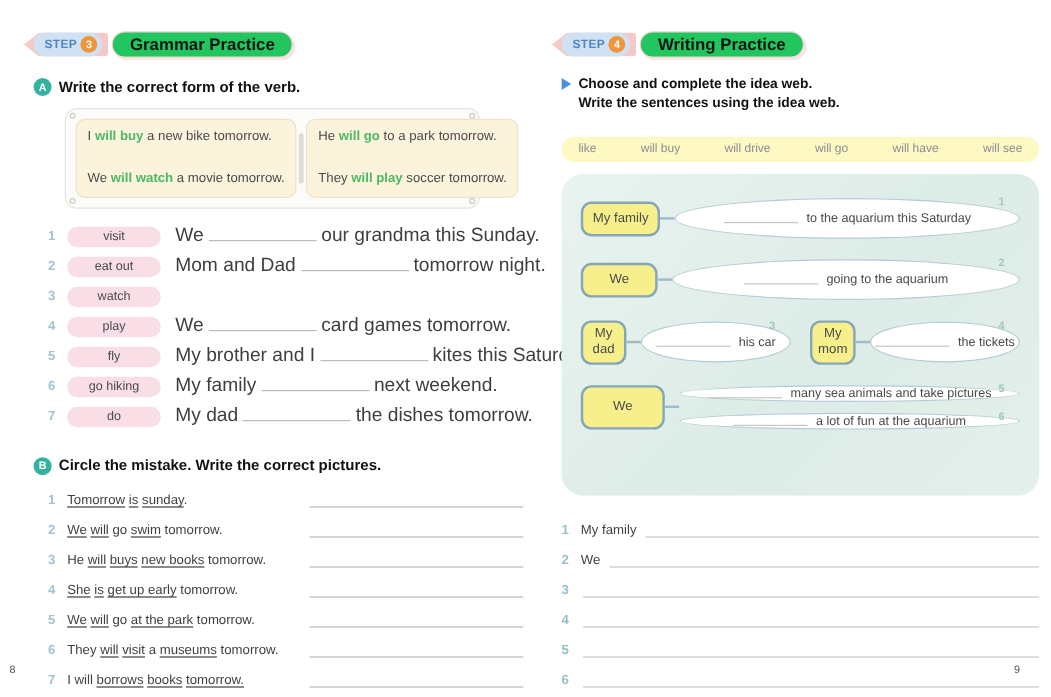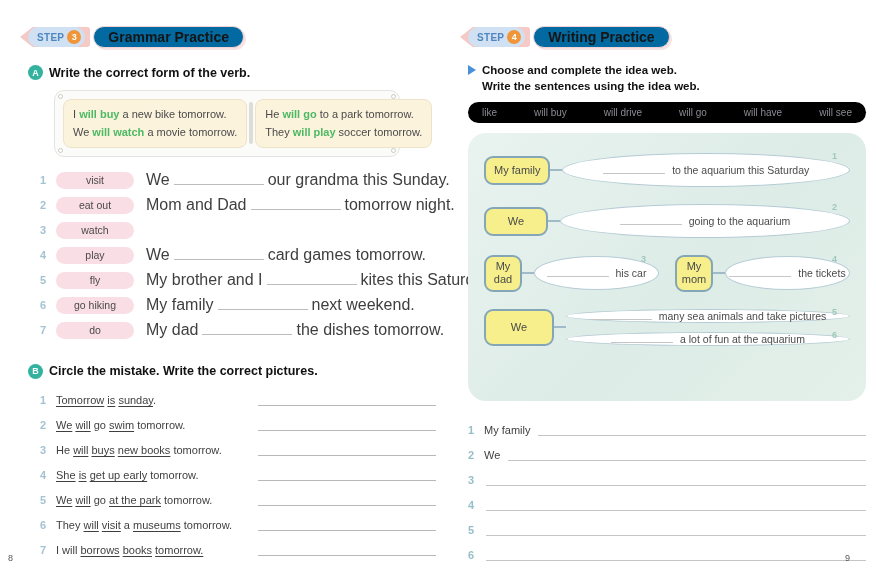--- a/index.html
+++ b/index.html
@@ -15,41 +15,41 @@
   .step-header { position:relative; display:flex; align-items:center; height:26px; }
   .step-ribbon { position:absolute; left:-8px; top:3px; width:70px; height:20px;
     background:#f5c9c5; clip-path:polygon(0 50%, 18% 0, 100% 0, 100% 100%, 18% 100%);
     border-radius:3px; }
   .step-pill { position:relative; display:inline-flex; align-items:center; gap:3px;
     background:#cfe1f2; border-radius:11px; padding:3px 4px 3px 9px; margin-right:8px;
     font-size:10px; font-weight:bold; color:#4f86c0; letter-spacing:.3px; }
   .step-num { display:inline-flex; align-items:center; justify-content:center;
     width:14px; height:14px; border-radius:50%; background:#f0953a; color:#fff;
     font-size:9px; font-weight:bold; }
-  .step-title { position:relative; background:#0369a1; border:1px solid #f2d4d6;
+  .step-title { position:relative; background:#22c55e; border:1px solid #f2d4d6;
     box-shadow:2px 2px 0 #f8e4e4; border-radius:13px; padding:2px 14px;
     font-size:14px; font-weight:bold; color:#151515; }
 
   
   .section-header { display:flex; align-items:center; gap:6px; }
   .sec-badge { display:inline-flex; align-items:center; justify-content:center;
     width:15px; height:15px; border-radius:50%; background:#33b39f; color:#fff;
     font-size:9px; font-weight:bold; flex:0 0 auto; }
   .sec-title { font-size:12.5px; font-weight:bold; color:#111; }
 
   
   .example-box { position:relative; margin:10px 0 0 26px; width:346px;
     background:#fbfbf9; border:1px solid #e3e3df; border-radius:10px;
     padding:8px; display:flex; align-items:stretch; gap:0; }
   .corner-dot { position:absolute; width:5px; height:5px; border-radius:50%;
     border:1px solid #c9c9c5; background:#fff; }
   .corner-dot.tl{left:3px;top:3px} .corner-dot.tr{right:3px;top:3px}
   .corner-dot.bl{left:3px;bottom:3px} .corner-dot.br{right:3px;bottom:3px}
   .ex-panel { flex:1; background:#fcf3dd; border:1px solid #eee3c9; border-radius:8px;
-    padding:7px 9px; display:flex; flex-direction:column; justify-content:center; gap:4px; }
+    padding:7px 9px; display:flex; flex-direction:column; justify-content:center; gap:21px; }
   .ex-joint { width:8px; flex:0 0 auto; display:flex; align-items:center; justify-content:center; }
   .ex-joint::before { content:""; width:4px; height:42px; background:#dcdcd8; border-radius:2px; }
   .ex-line { font-size:11px; color:#4a4a4a; line-height:1.3; white-space:nowrap; }
   .green { color:#4cb964; font-weight:bold; }
 
   
   .a-items { margin:11px 0 0 12px; }
   .a-row { display:flex; align-items:center; height:25px; }
   .num { width:16px; font-size:11px; font-weight:bold; color:#a3c3d2; flex:0 0 auto; }
   .verb-pill { width:78px; flex:0 0 auto; background:#fadee5; border-radius:10px;
@@ -66,21 +66,21 @@
   .u { text-decoration:underline; text-underline-offset:2px; }
   .write-line { flex:1; border-bottom:1px solid #b8b8b8; height:12px; margin-left:6px; }
 
   
   .instruction { display:flex; gap:6px; margin-top:12px; }
   .arrow-icon { width:0; height:0; border-left:8px solid #4a90d9;
     border-top:5px solid transparent; border-bottom:5px solid transparent;
     margin-top:3px; flex:0 0 auto; }
   .instr-lines { font-size:11.5px; font-weight:bold; color:#111; line-height:1.4; }
 
-  .word-bank { margin-top:8px; background:#000000; border-radius:12px;
+  .word-bank { margin-top:20px; background:#fef9c3; border-radius:12px;
     padding:5px 14px; display:flex; justify-content:space-between; }
   .wb-item { font-size:10px; color:#8b8b93; }
 
   .web-panel { margin-top:10px; width:100%; height:268px; border-radius:18px;
     background:linear-gradient(135deg,#e9f3ef 0%,#ddece7 55%,#e4f0ea 100%);
     padding:20px 16px 16px 16px; display:flex; flex-direction:column; }
   .web-row { display:flex; align-items:center; }
   .web-row + .web-row { margin-top:17px; }
   .web-pair { flex:1; display:flex; align-items:center; min-width:0; }
   .web-row.double { gap:16px; }

